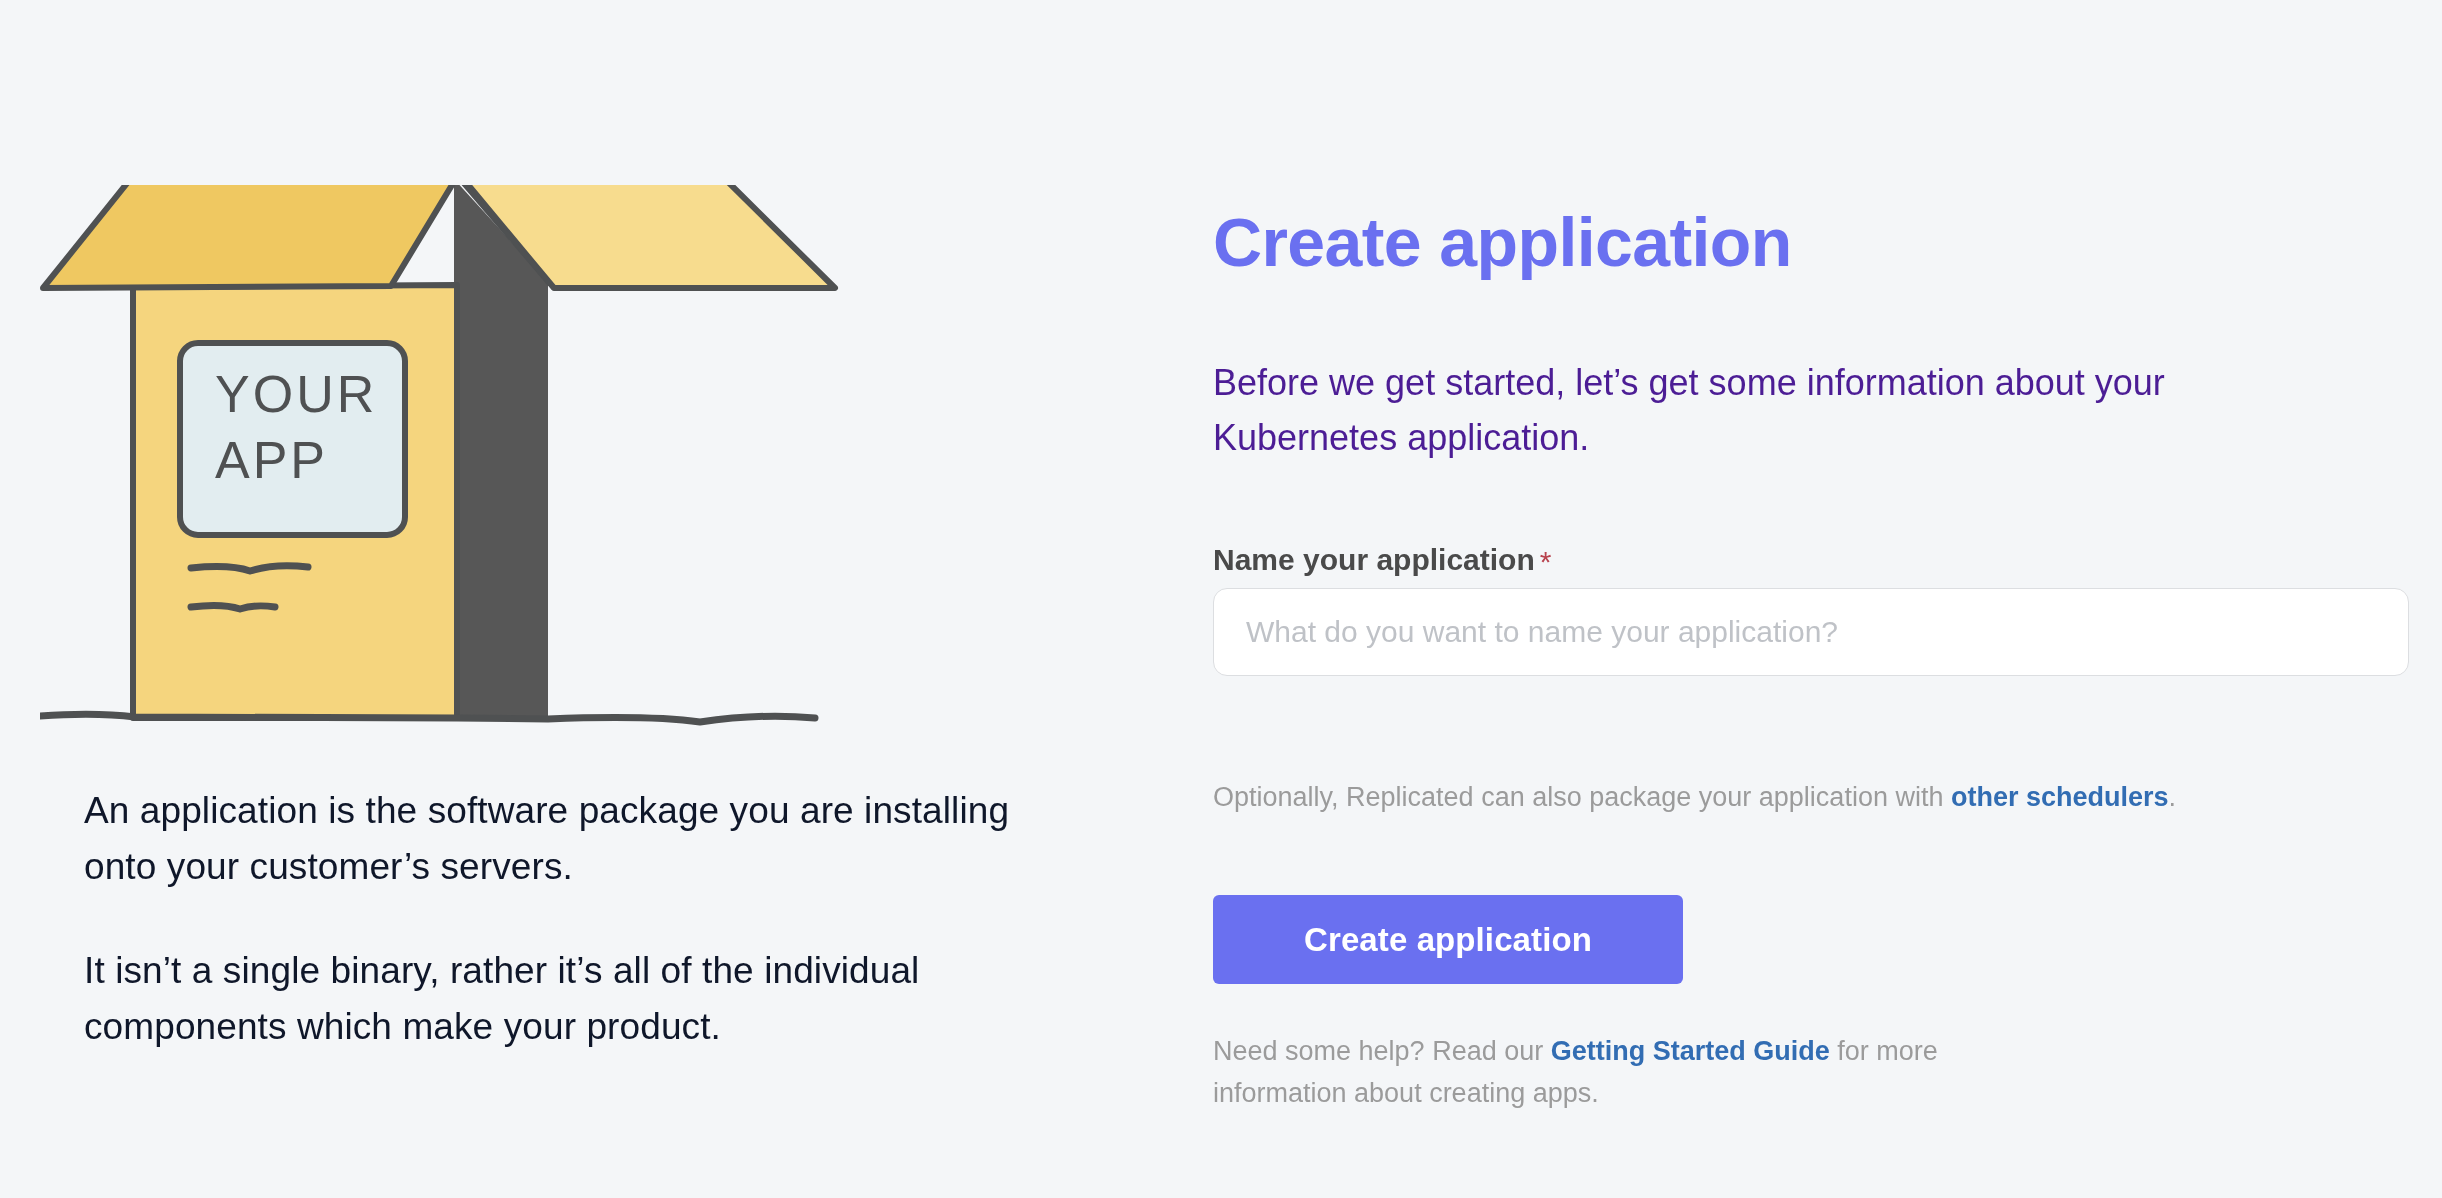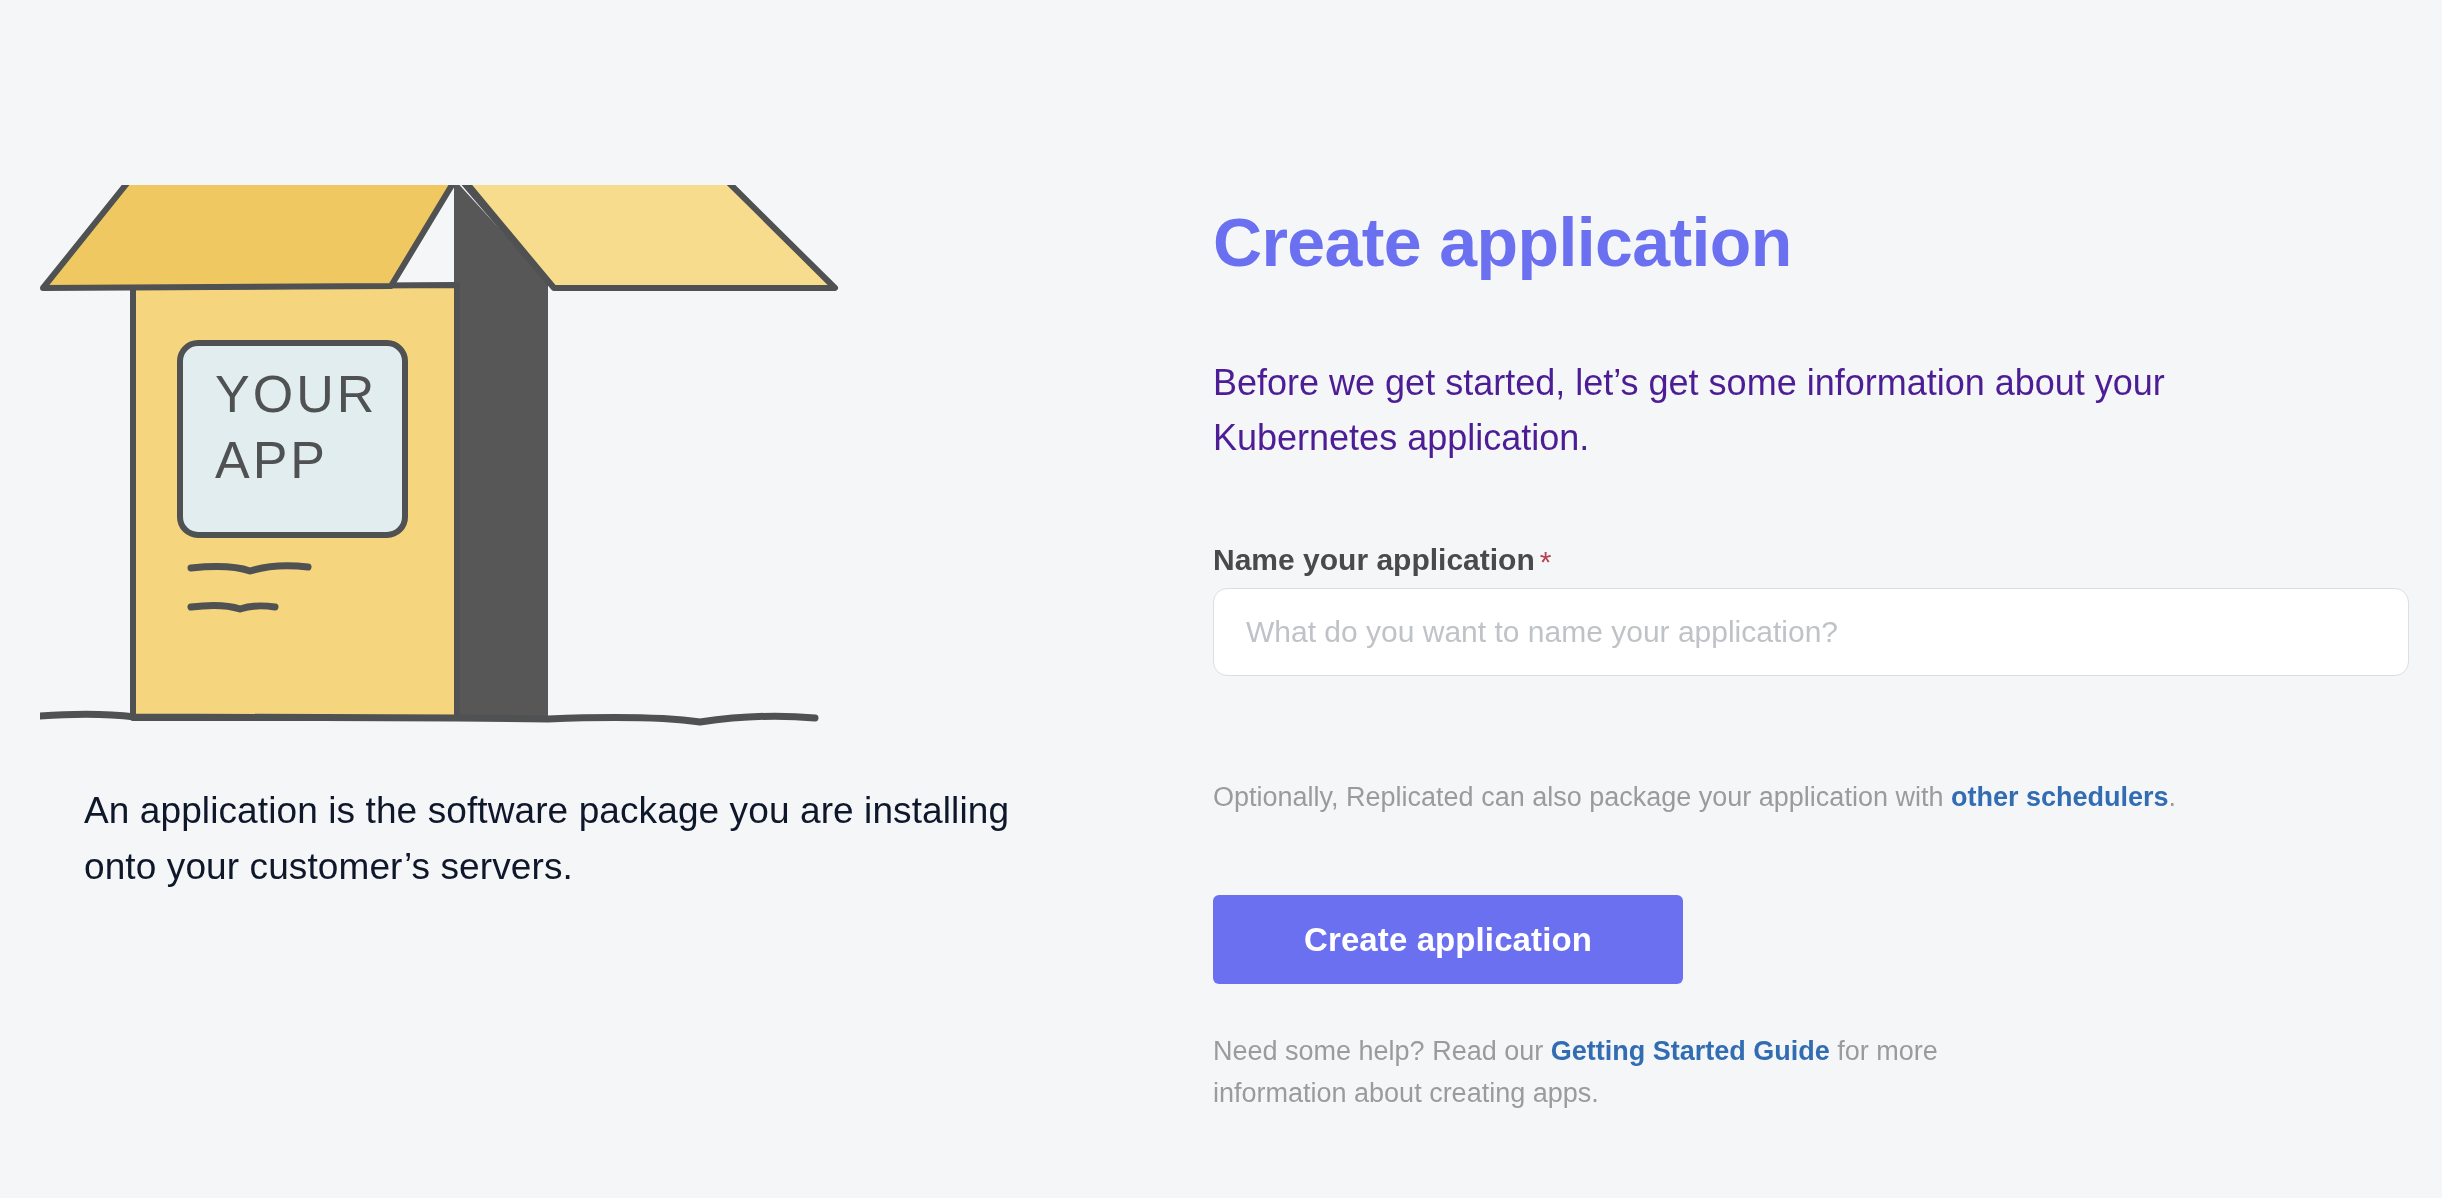--- a/index.html
+++ b/index.html
@@ -189,20 +189,21 @@
           <path fill="none" stroke="#4f5152" stroke-width="7" d="M 0 531 Q 55 527 95 532 L 417 533 L 508 534 Q 610 530 660 537 Q 720 528 775 533"></path>
         </g>
 
         <text x="175" y="227" font-family="Liberation Sans, sans-serif" font-size="52" fill="#4f5152" letter-spacing="3">YOUR</text>
         <text x="175" y="293" font-family="Liberation Sans, sans-serif" font-size="52" fill="#4f5152" letter-spacing="3">APP</text>
       </svg>
     </div>
 
     <div class="left-text">
       <p class="left-para">An application is the software package you are installing onto your customer’s servers.</p>
+      <p class="left-para">It isn’t a single binary, rather it’s all of the individual components which make your product.</p>
     </div>
 
   </div>
 
   <div class="right-col">
 
     <h1 class="title">Create application</h1>
 
     <p class="subtitle">Before we get started, let’s get some information about your Kubernetes application.</p>
 

